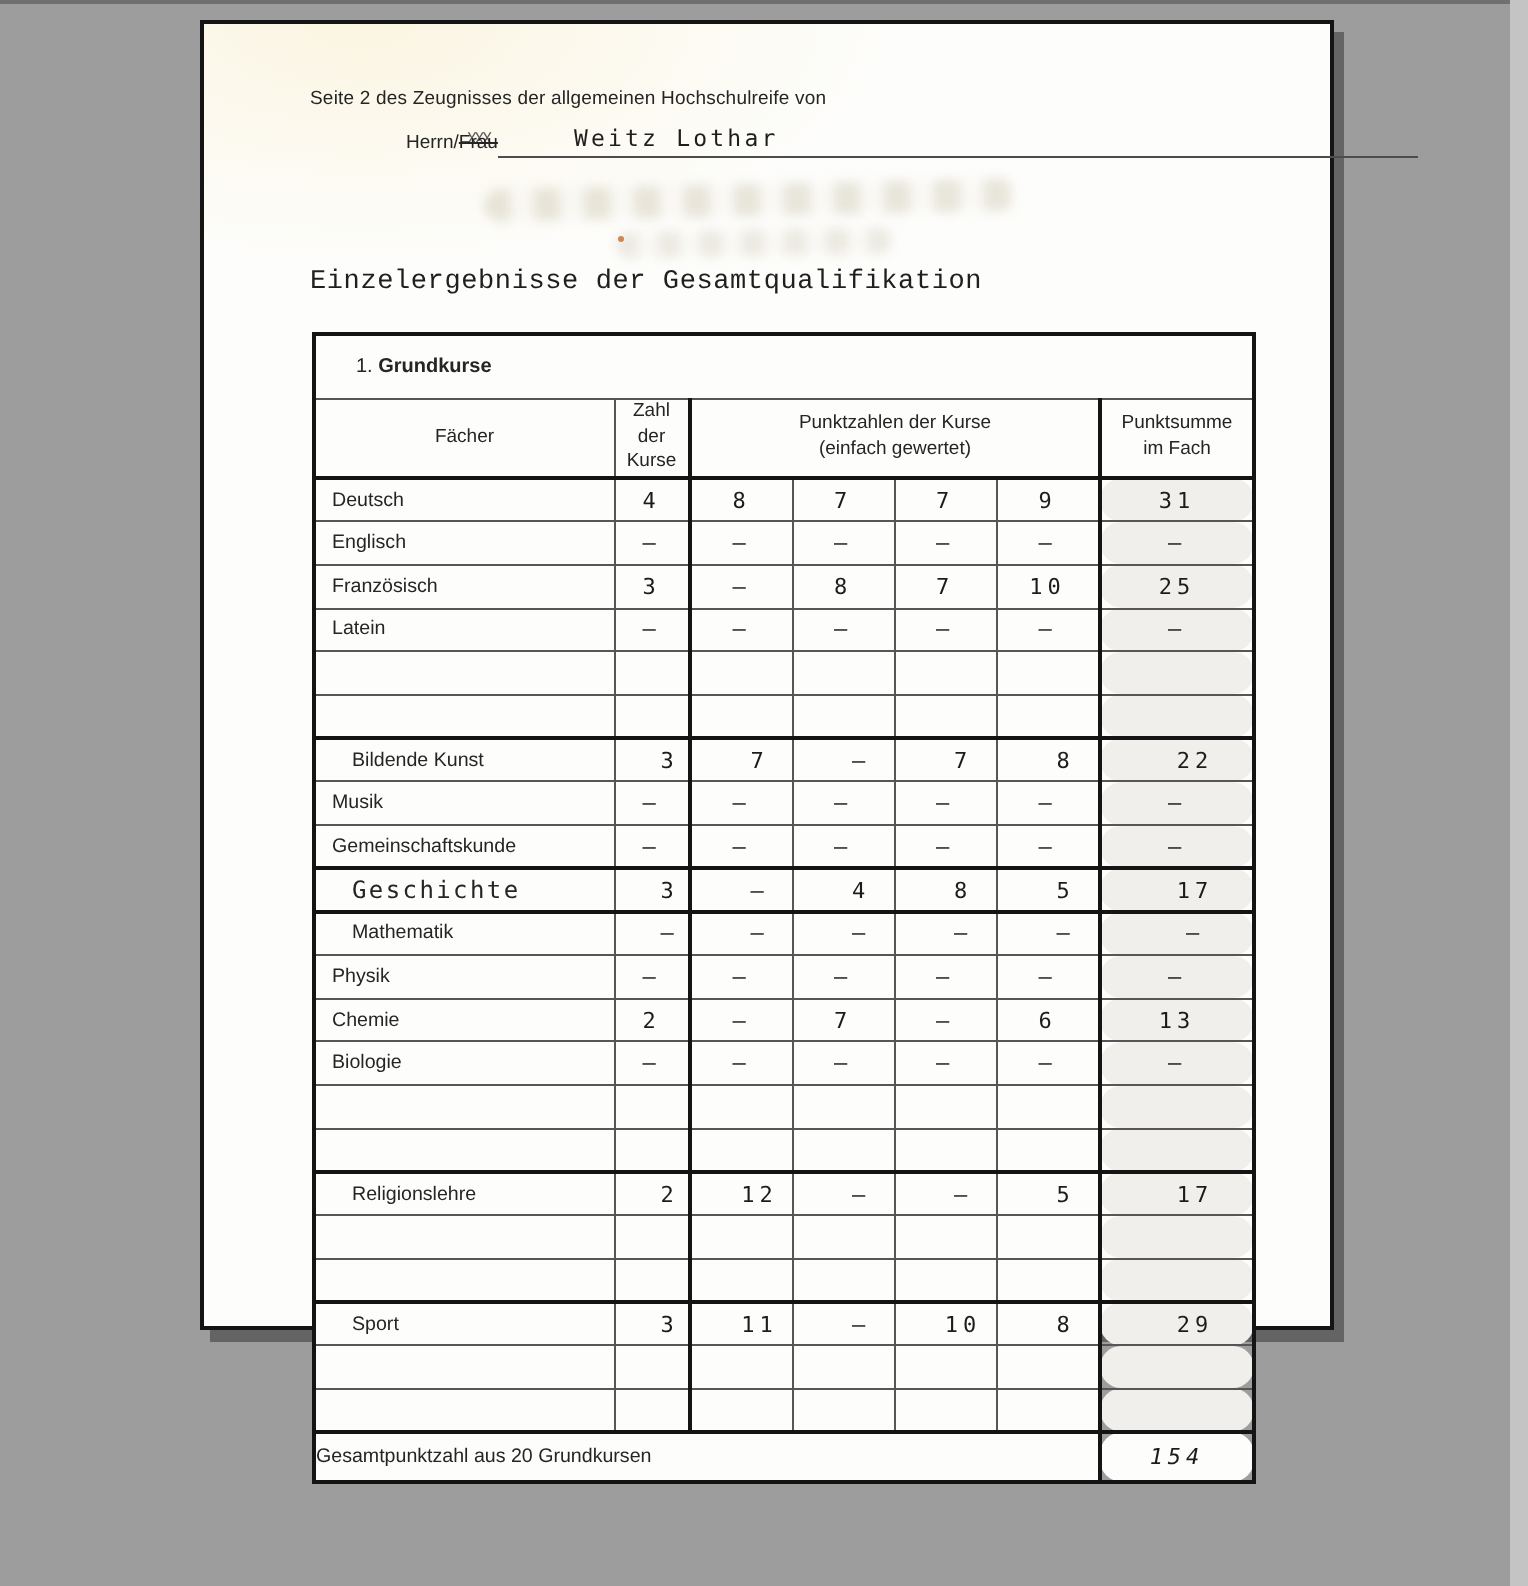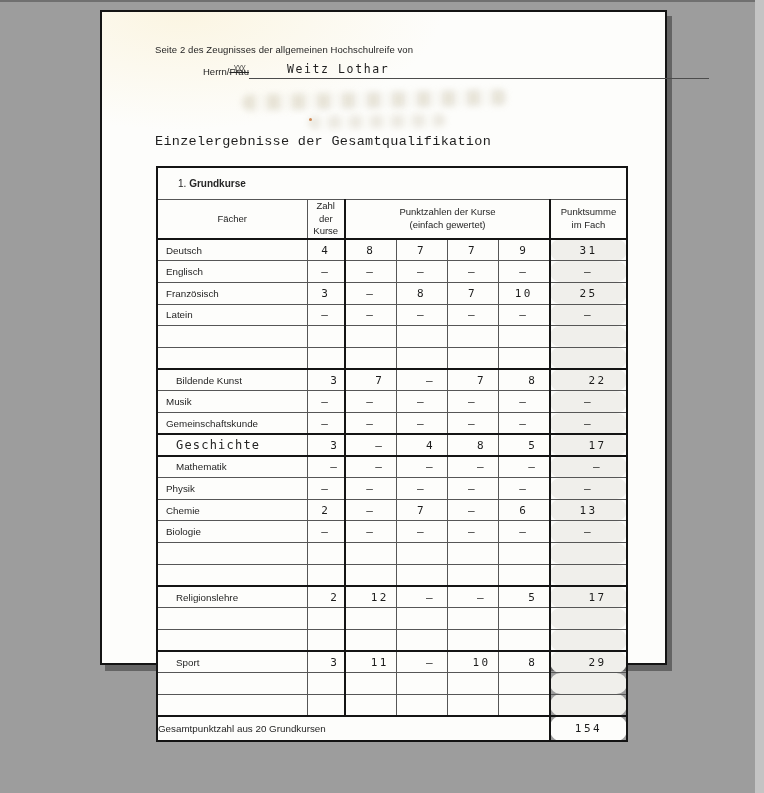--- a/index.html
+++ b/index.html
@@ -48,21 +48,21 @@
   .h-sum,.c-sum{border-left:2px solid var(--border-dark) !important;background:var(--sum-tint);border-radius:11px;}
   tbody td{height:21.7px;text-align:center;background:var(--paper);}
   tbody td.c-subject{text-align:left;padding-left:8px;font-size:9.8px;}
   tbody td.c-count,tbody td.c-p,tbody td.c-sum,.f-total{
     font-family:"DejaVu Sans Mono",monospace;font-size:11px;letter-spacing:2.5px;color:#1c1c1c;}
   tbody td.c-sum{background:var(--sum-tint);}
   tr.typed td.c-subject{font-family:"DejaVu Sans Mono",monospace;font-size:12px;letter-spacing:1.2px;}
   tr.thick-top td{border-top:2px solid var(--border-dark);padding-left:18px;}
   .footer-row td{border-top:2px solid var(--border-dark);height:25px;background:var(--paper);}
   .f-label{text-align:left;padding-left:8px;font-size:9.8px;margin-top:39px;}
-  .f-total{text-align:center;}
+  .f-total{text-align:center;font-style:italic;}
 </style>
 </head>
 <body>
 
 <div class="edge-top"></div>
 <div class="edge-right"></div>
 
 <div class="page">
   <div class="page-header">Seite 2 des Zeugnisses der allgemeinen Hochschulreife von</div>
 

